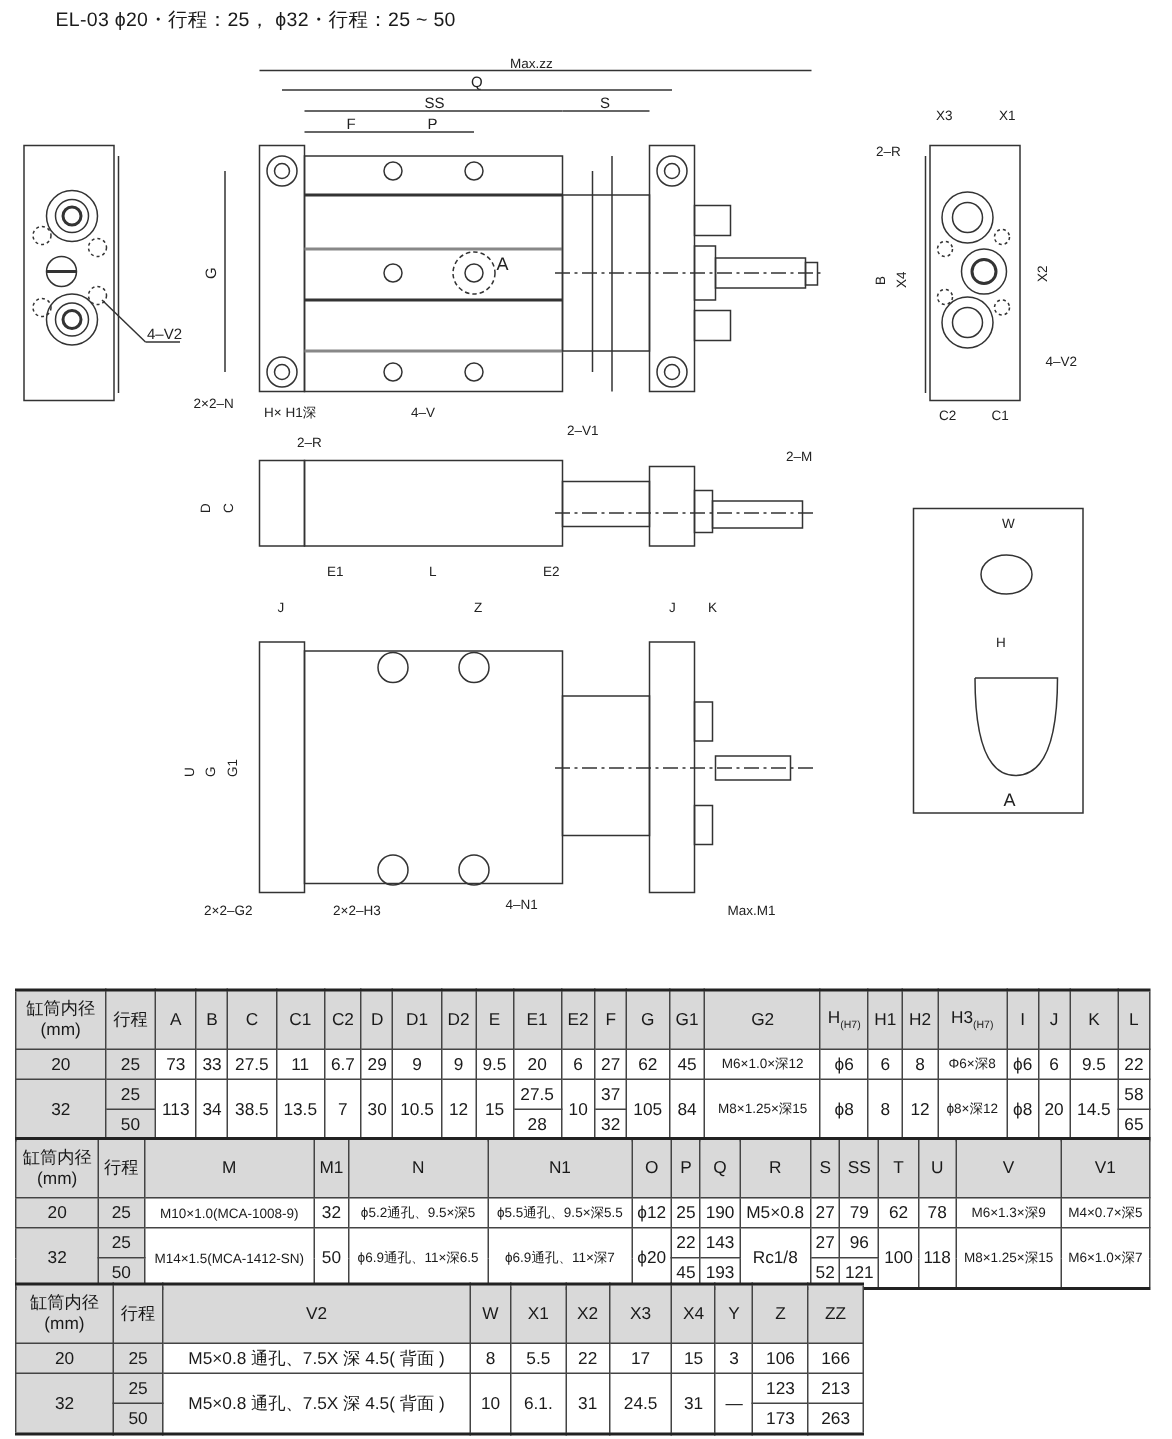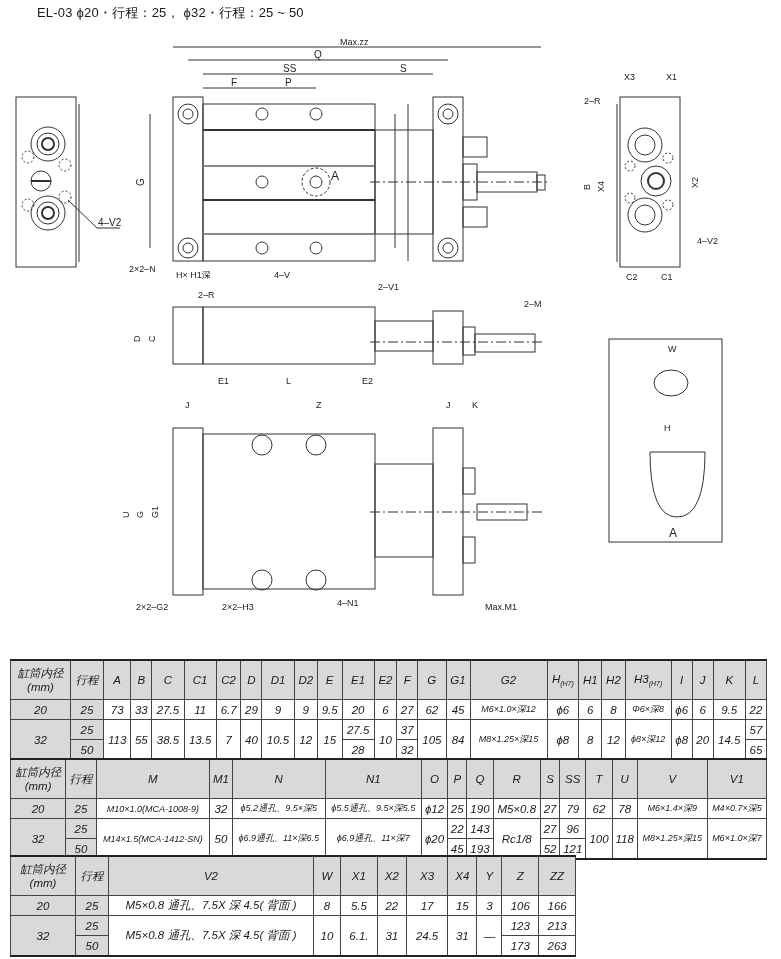--- a/index.html
+++ b/index.html
@@ -1,20 +1,20 @@
 <!DOCTYPE html>
 <html><head>
 <meta charset="utf-8">
 <style>
   html,body{margin:0;padding:0;background:#fff;}
   body{width:781px;height:959px;position:relative;overflow:hidden;font-family:"Liberation Sans","DejaVu Sans",sans-serif;color:#1a1a1a;}
   .title{position:absolute;left:12px;top:4px;font-size:13px;letter-spacing:0.2px;margin-left:25px;}
   svg.drawing{position:absolute;left:0;top:0;}
   svg text{font-family:"Liberation Sans","DejaVu Sans",sans-serif;fill:#222;}
-  table.spec{position:absolute;border-collapse:collapse;font-size:11.5px;font-style:italic;}
+  table.spec{position:absolute;border-collapse:collapse;font-size:11.5px;}
   table.spec td, table.spec th{border:1px solid #444;text-align:center;padding:0 2px;height:19px;font-weight:normal;white-space:nowrap;}
   table.spec th{background:#d9d9d9;}
   table.spec td.grey{background:#d9d9d9;}
   table.spec{border-top:2.5px solid #222;border-bottom:2.5px solid #222;}
   table.spec td.small{font-size:9px;}
   table.spec th.hdr{height:38px;line-height:1.25;}
   .sub{font-size:7px;vertical-align:-3px;}
 </style>
 </head>
 <body>
@@ -226,42 +226,42 @@
     <td class="small">Φ6×深8</td>
     <td>ϕ6</td>
     <td>6</td>
     <td>9.5</td>
     <td>22</td>
   </tr>
   <tr>
     <td class="grey" rowspan="2">32</td>
     <td class="grey">25</td>
     <td rowspan="2">113</td>
-    <td rowspan="2">55</td>
+    <td rowspan="2">34</td>
     <td rowspan="2">38.5</td>
     <td rowspan="2">13.5</td>
     <td rowspan="2">7</td>
-    <td rowspan="2">40</td>
+    <td rowspan="2">30</td>
     <td rowspan="2">10.5</td>
     <td rowspan="2">12</td>
     <td rowspan="2">15</td>
     <td>27.5</td>
     <td rowspan="2">10</td>
     <td>37</td>
     <td rowspan="2">105</td>
     <td rowspan="2">84</td>
     <td rowspan="2" class="small">M8×1.25×深15</td>
     <td rowspan="2">ϕ8</td>
     <td rowspan="2">8</td>
     <td rowspan="2">12</td>
     <td rowspan="2" class="small">ϕ8×深12</td>
     <td rowspan="2">ϕ8</td>
     <td rowspan="2">20</td>
     <td rowspan="2">14.5</td>
-    <td>57</td>
+    <td>58</td>
   </tr>
   <tr>
     <td class="grey">50</td>
     <td>28</td>
     <td>32</td>
     <td>65</td>
   </tr>
 </tbody>
   </table>
 
@@ -293,21 +293,21 @@
     <td class="small">ϕ5.2通孔、9.5×深5</td>
     <td class="small">ϕ5.5通孔、9.5×深5.5</td>
     <td>ϕ12</td>
     <td>25</td>
     <td>190</td>
     <td>M5×0.8</td>
     <td>27</td>
     <td>79</td>
     <td>62</td>
     <td>78</td>
-    <td class="small">M6×1.4×深9</td>
+    <td class="small">M6×1.3×深9</td>
     <td class="small">M4×0.7×深5</td>
   </tr>
   <tr>
     <td class="grey" rowspan="2">32</td>
     <td class="grey">25</td>
     <td rowspan="2" class="small">M14×1.5(MCA-1412-SN)</td>
     <td rowspan="2">50</td>
     <td rowspan="2" class="small">ϕ6.9通孔、11×深6.5</td>
     <td rowspan="2" class="small">ϕ6.9通孔、11×深7</td>
     <td rowspan="2">ϕ20</td>

